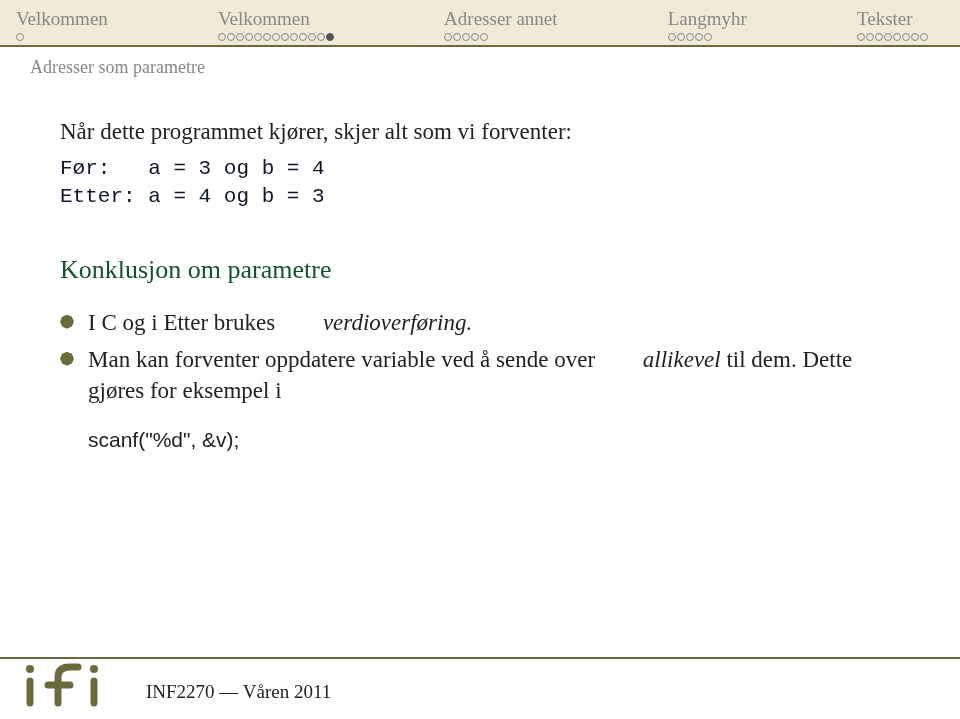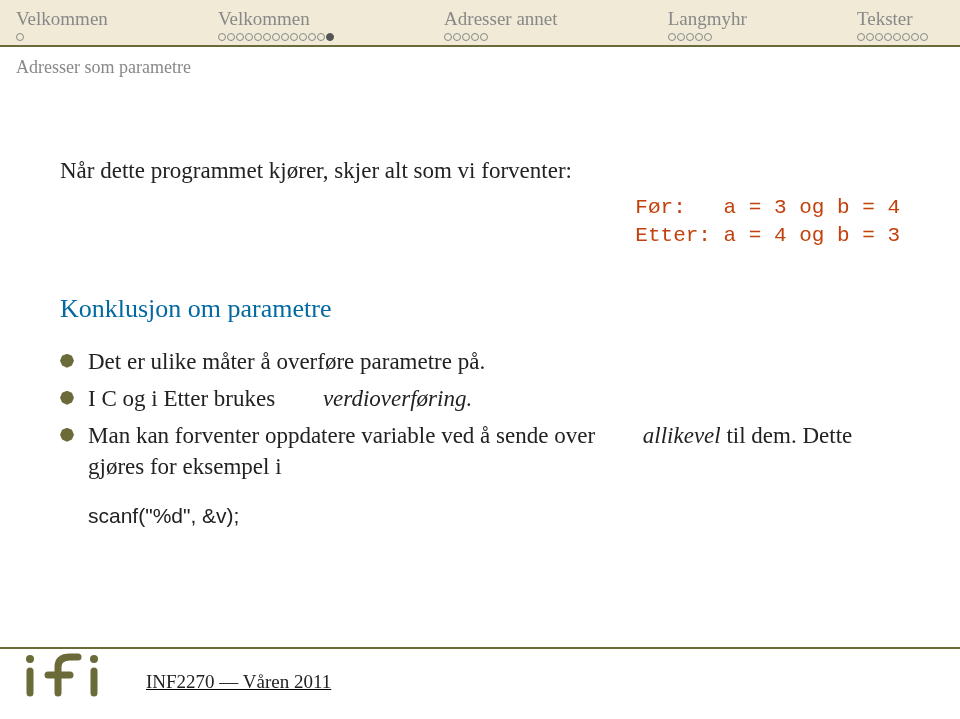--- a/index.html
+++ b/index.html
@@ -29,41 +29,40 @@
   border: 1px solid #888;
   border-radius: 50%;
   background: transparent;
 }
 .dot.filled { background: #555; border-color: #555; }
 .separator {
   height: 2px;
   background: #6b6b3a;
 }
 .subheader {
-  padding: 10px 16px 18px 16px;
+  padding: 10px 16px 18px 30px;
   font-size: 18px;
   color: #888888;
 }
 .content {
   padding: 20px 60px 20px 60px;
   font-size: 23px;
   color: #222;
   line-height: 1.35;
 }
-.intro { margin-bottom: 8px; margin-top: 39px; }
+.intro { margin-bottom: 8px; }
 .codeblock {
   font-family: 'Courier New', monospace;
   font-size: 21px;
   white-space: pre;
-  color: #c2410c;
+  color: #0f172a;
   margin-bottom: 40px;
-  text-align: right;
 }
 .section-title {
-  color: #0369a1;
+  color: #14532d;
   font-size: 26px;
   margin-bottom: 20px;
 }
 .bullets { list-style: none; }
 .bullets li {
   position: relative;
   padding-left: 28px;
   margin-bottom: 6px;
 }
 .bullets li::before {
@@ -80,22 +79,21 @@
 .italic { font-style: italic; margin-left: 42px; }
 .code-inline {
   font-family: Arial, Helvetica, sans-serif;
   font-size: 21px;
   margin-top: 20px;
   padding-left: 28px;
 }
 .footer {
   position: absolute;
   left: 0; right: 0; bottom: 0;
-  height: 72px;
-  text-decoration: underline;
+  height: 62px;
 }
 .footer-line {
   height: 2px;
   background: #6b6b3a;
   margin: 0 0 0 0;
 }
 .footer-row {
   display: flex;
   justify-content: space-between;
   align-items: flex-end;
@@ -183,21 +181,20 @@
 <div class="subheader">Adresser som parametre</div>
 
 <div class="content">
   <div class="intro">Når dette programmet kjører, skjer alt som vi forventer:</div>
   <div class="codeblock"><span>Før:   a = 3 og b = 4</span>
 <span>Etter: a = 4 og b = 3</span></div>
 
   <div class="section-title">Konklusjon om parametre</div>
 
   <ul class="bullets">
-    <li>Det er ulike måter å overføre parametre på.</li>
     <li><span>I C og i Etter brukes </span><span class="italic">verdioverføring.</span></li>
     <li><span>Man kan forventer oppdatere variable ved å sende over </span><span class="italic">allikevel</span><span> til dem. Dette gjøres for eksempel i</span></li>
   </ul>
   <div class="code-inline">scanf("%d", &amp;v);</div>
 </div>
 
 <div class="footer">
   <div class="footer-line"></div>
   <div class="footer-row">
     <div style="display:flex;align-items:flex-end;">

